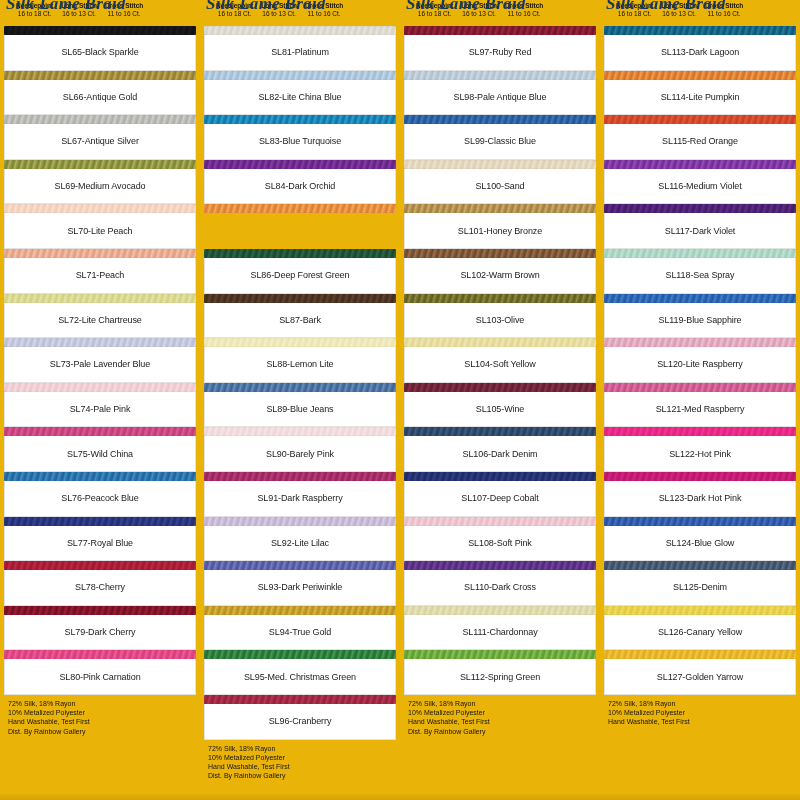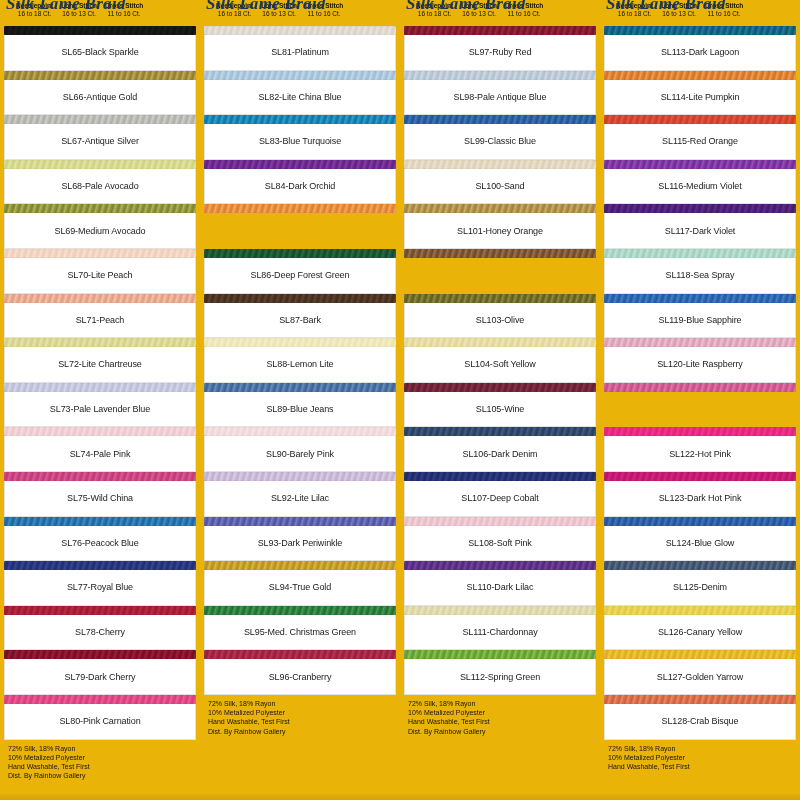--- a/index.html
+++ b/index.html
@@ -161,26 +161,20 @@
               <div class="label-text">SL66-Antique Gold</div>
             </div>
           </div>
           <div class="card">
             <div class="thread" style="background: rgb(185, 185, 180);"></div>
             <div class="label-box">
               <div class="label-text">SL67-Antique Silver</div>
             </div>
           </div>
           <div class="card">
-            <div class="thread" style="background: rgb(213, 217, 138);"></div>
-            <div class="label-box">
-              <div class="label-text">SL68-Pale Avocado</div>
-            </div>
-          </div>
-          <div class="card">
             <div class="thread" style="background: rgb(140, 145, 64);"></div>
             <div class="label-box">
               <div class="label-text">SL69-Medium Avocado</div>
             </div>
           </div>
           <div class="card">
             <div class="thread" style="background: rgb(243, 211, 192);"></div>
             <div class="label-box">
               <div class="label-text">SL70-Lite Peach</div>
             </div>
@@ -314,20 +308,26 @@
               <div class="label-text">SL89-Blue Jeans</div>
             </div>
           </div>
           <div class="card">
             <div class="thread" style="background: rgb(242, 218, 221);"></div>
             <div class="label-box">
               <div class="label-text">SL90-Barely Pink</div>
             </div>
           </div>
           <div class="card">
+            <div class="thread" style="background: rgb(161, 44, 99);"></div>
+            <div class="label-box">
+              <div class="label-text">SL91-Dark Raspberry</div>
+            </div>
+          </div>
+          <div class="card">
             <div class="thread" style="background: rgb(201, 184, 216);"></div>
             <div class="label-box">
               <div class="label-text">SL92-Lite Lilac</div>
             </div>
           </div>
           <div class="card">
             <div class="thread" style="background: rgb(91, 95, 168);"></div>
             <div class="label-box">
               <div class="label-text">SL93-Dark Periwinkle</div>
             </div>
@@ -388,25 +388,28 @@
           </div>
           <div class="card">
             <div class="thread" style="background: rgb(227, 214, 189);"></div>
             <div class="label-box">
               <div class="label-text">SL100-Sand</div>
             </div>
           </div>
           <div class="card">
             <div class="thread" style="background: rgb(176, 141, 78);"></div>
             <div class="label-box">
-              <div class="label-text">SL101-Honey Orange</div>
+              <div class="label-text">SL101-Honey Bronze</div>
             </div>
           </div>
           <div class="card">
             <div class="thread" style="background: rgb(122, 85, 54);"></div>
+            <div class="label-box">
+              <div class="label-text">SL102-Warm Brown</div>
+            </div>
           </div>
           <div class="card">
             <div class="thread" style="background: rgb(109, 106, 42);"></div>
             <div class="label-box">
               <div class="label-text">SL103-Olive</div>
             </div>
           </div>
           <div class="card">
             <div class="thread" style="background: rgb(231, 220, 154);"></div>
             <div class="label-box">
@@ -433,21 +436,21 @@
           </div>
           <div class="card">
             <div class="thread" style="background: rgb(237, 195, 204);"></div>
             <div class="label-box">
               <div class="label-text">SL108-Soft Pink</div>
             </div>
           </div>
           <div class="card">
             <div class="thread" style="background: rgb(90, 49, 130);"></div>
             <div class="label-box">
-              <div class="label-text">SL110-Dark Lilac</div>
+              <div class="label-text">SL110-Dark Cross</div>
             </div>
           </div>
           <div class="card">
             <div class="thread" style="background: rgb(222, 217, 168);"></div>
             <div class="label-box">
               <div class="label-text">SL111-Chardonnay</div>
             </div>
           </div>
           <div class="card">
             <div class="thread" style="background: rgb(106, 168, 60);"></div>
@@ -516,20 +519,23 @@
             </div>
           </div>
           <div class="card">
             <div class="thread" style="background: rgb(226, 167, 189);"></div>
             <div class="label-box">
               <div class="label-text">SL120-Lite Raspberry</div>
             </div>
           </div>
           <div class="card">
             <div class="thread" style="background: rgb(207, 90, 142);"></div>
+            <div class="label-box">
+              <div class="label-text">SL121-Med Raspberry</div>
+            </div>
           </div>
           <div class="card">
             <div class="thread" style="background: rgb(232, 40, 127);"></div>
             <div class="label-box">
               <div class="label-text">SL122-Hot Pink</div>
             </div>
           </div>
           <div class="card">
             <div class="thread" style="background: rgb(194, 26, 110);"></div>
             <div class="label-box">
@@ -551,26 +557,20 @@
           <div class="card">
             <div class="thread" style="background: rgb(232, 207, 74);"></div>
             <div class="label-box">
               <div class="label-text">SL126-Canary Yellow</div>
             </div>
           </div>
           <div class="card">
             <div class="thread" style="background: rgb(232, 179, 42);"></div>
             <div class="label-box">
               <div class="label-text">SL127-Golden Yarrow</div>
-            </div>
-          </div>
-          <div class="card">
-            <div class="thread" style="background: rgb(217, 106, 74);"></div>
-            <div class="label-box">
-              <div class="label-text">SL128-Crab Bisque</div>
             </div>
           </div>
         </div>
         <div class="footer">
           <div>72% Silk, 18% Rayon</div>
           <div>10% Metalized Polyester</div>
           <div>Hand Washable, Test First</div>
         </div>
       </div>
     </div>

